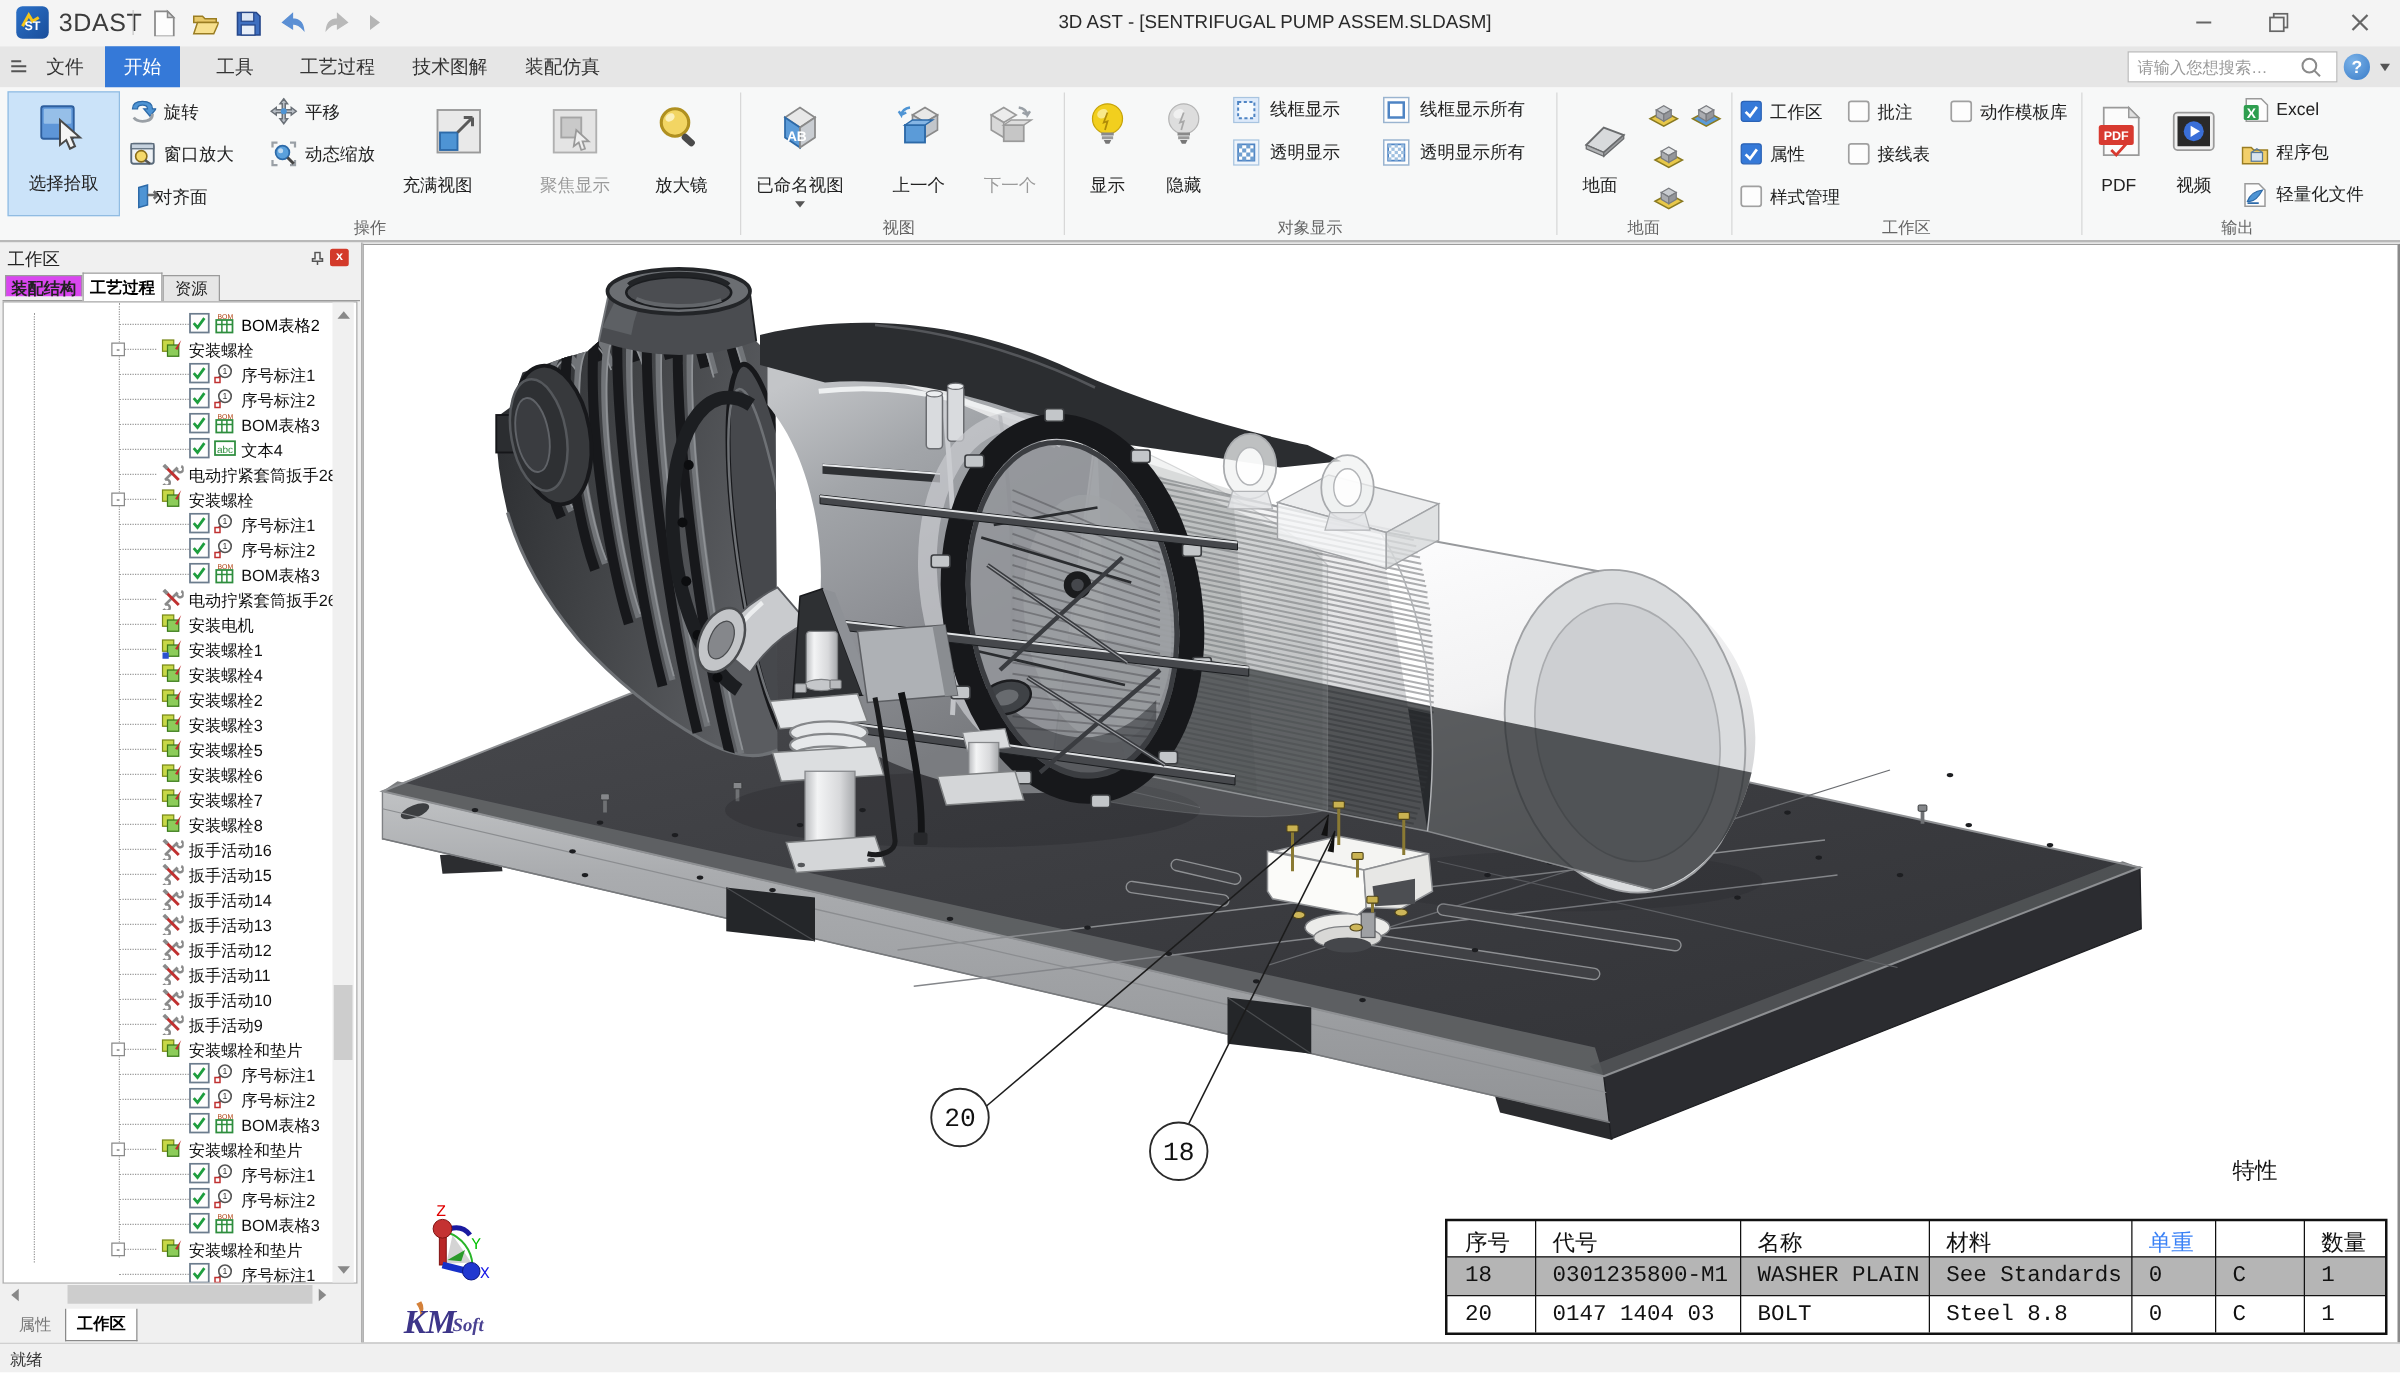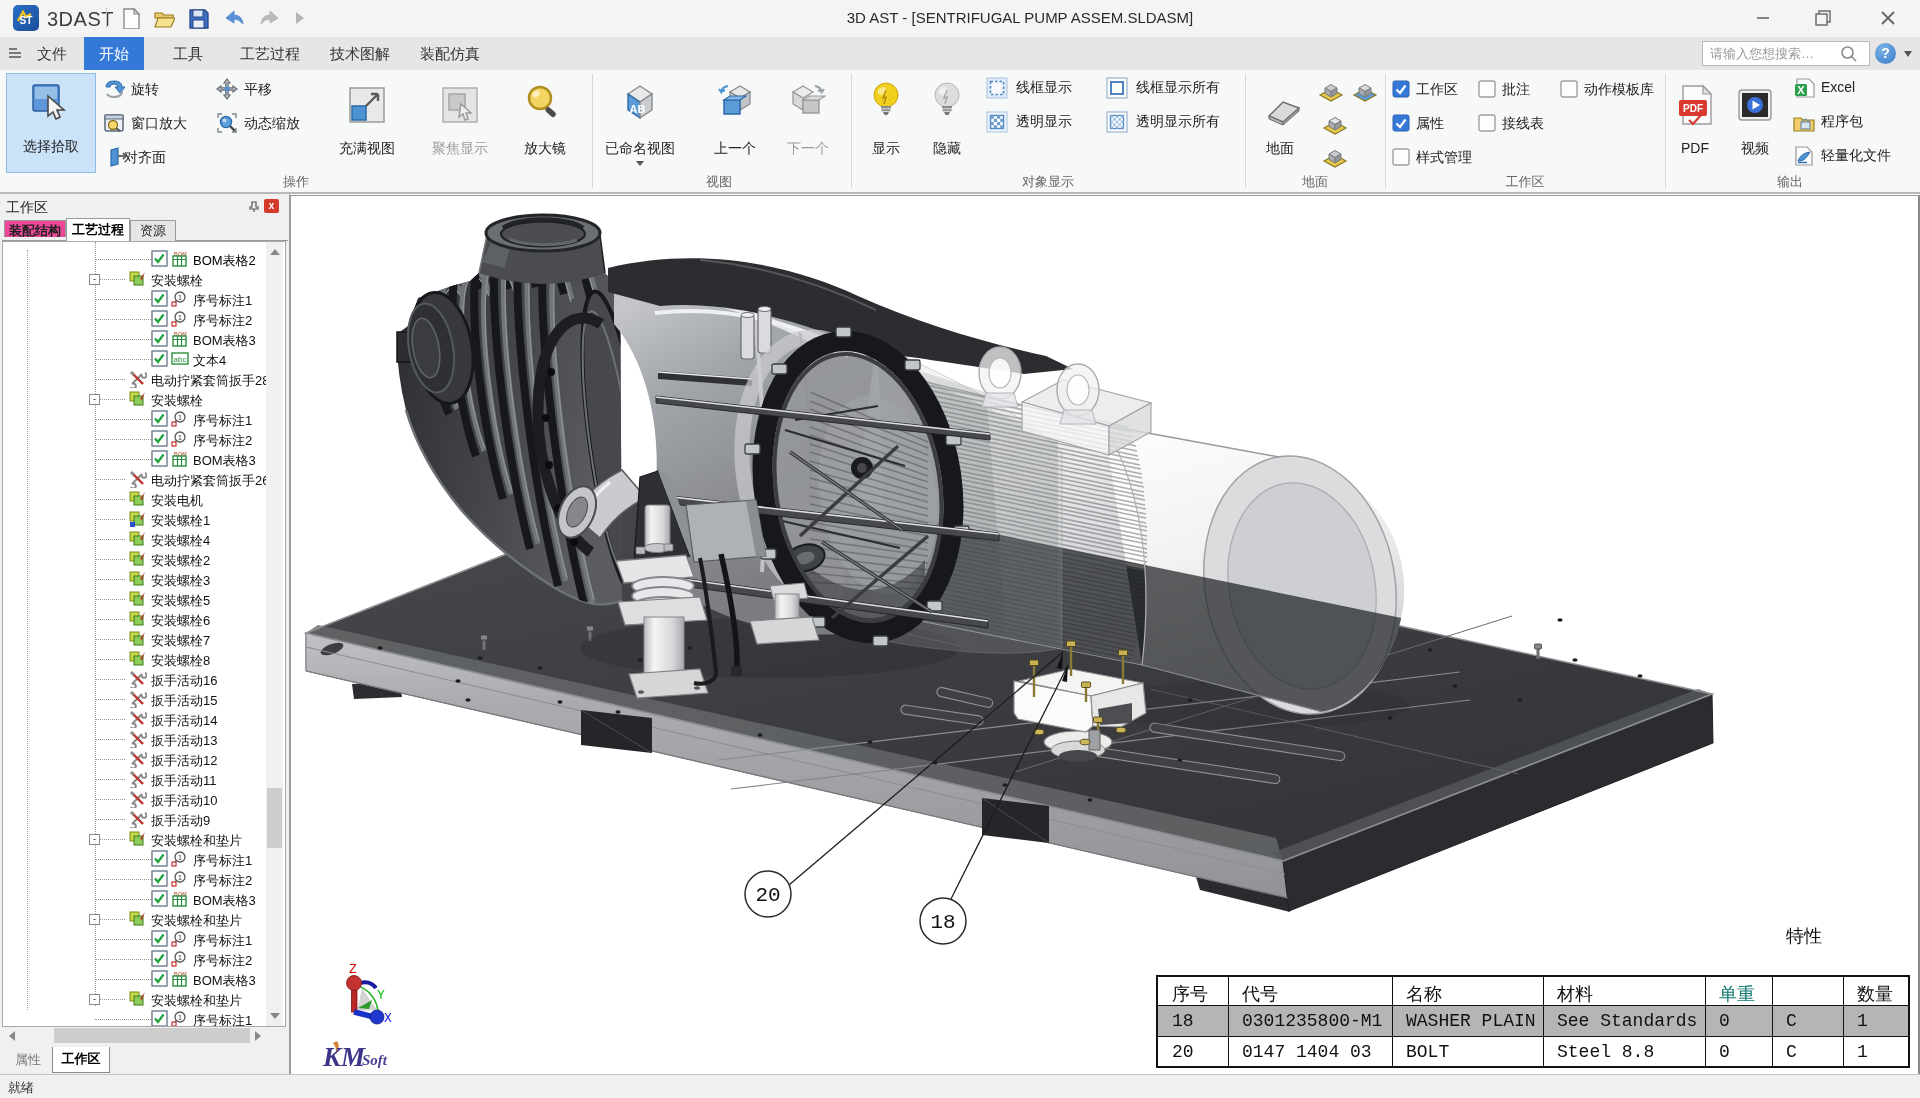--- a/index.html
+++ b/index.html
@@ -328,21 +328,21 @@
 <div class="abs" style="left:1543px;top:976px;width:1px;height:90px;background:#111"></div>
 <div class="abs" style="left:1705px;top:976px;width:1px;height:90px;background:#111"></div>
 <div class="abs" style="left:1772px;top:976px;width:1px;height:90px;background:#111"></div>
 <div class="abs" style="left:1843px;top:976px;width:1px;height:90px;background:#111"></div>
 <div class="abs" style="left:1157px;top:1005px;width:751px;height:1px;background:#111"></div>
 <div class="abs" style="left:1157px;top:1036px;width:751px;height:1px;background:#111"></div>
 <div class="abs" style="left:1172px;top:982px;font-size:18px;color:#111;font-family:'Liberation Mono',monospace">序号</div>
 <div class="abs" style="left:1242px;top:982px;font-size:18px;color:#111;font-family:'Liberation Mono',monospace">代号</div>
 <div class="abs" style="left:1406px;top:982px;font-size:18px;color:#111;font-family:'Liberation Mono',monospace">名称</div>
 <div class="abs" style="left:1557px;top:982px;font-size:18px;color:#111;font-family:'Liberation Mono',monospace">材料</div>
-<div class="abs" style="left:1719px;top:982px;font-size:18px;color:#0f766e;font-family:Liberation Serif, serif">单重</div>
+<div class="abs" style="left:1719px;top:982px;font-size:18px;color:#3b82f6;font-family:Liberation Serif, serif">单重</div>
 <div class="abs" style="left:1786px;top:924px;font-size:18px;color:#111;font-family:'Liberation Mono',monospace">特性</div>
 <div class="abs" style="left:1857px;top:982px;font-size:18px;color:#111;font-family:'Liberation Mono',monospace">数量</div>
 <div class="abs" style="left:1172px;top:1011px;font-size:18px;color:#111;white-space:nowrap;font-family:'Liberation Mono',monospace">18</div>
 <div class="abs" style="left:1242px;top:1011px;font-size:18px;color:#111;white-space:nowrap;font-family:'Liberation Mono',monospace">0301235800-M1</div>
 <div class="abs" style="left:1406px;top:1011px;font-size:18px;color:#111;white-space:nowrap;font-family:'Liberation Mono',monospace">WASHER PLAIN</div>
 <div class="abs" style="left:1557px;top:1011px;font-size:18px;color:#111;white-space:nowrap;font-family:'Liberation Mono',monospace">See Standards</div>
 <div class="abs" style="left:1719px;top:1011px;font-size:18px;color:#111;white-space:nowrap;font-family:'Liberation Mono',monospace">0</div>
 <div class="abs" style="left:1786px;top:1011px;font-size:18px;color:#111;white-space:nowrap;font-family:'Liberation Mono',monospace">C</div>
 <div class="abs" style="left:1857px;top:1011px;font-size:18px;color:#111;white-space:nowrap;font-family:'Liberation Mono',monospace">1</div>
 <div class="abs" style="left:1172px;top:1042px;font-size:18px;color:#111;white-space:nowrap;font-family:'Liberation Mono',monospace">20</div>
@@ -453,21 +453,21 @@
     <circle cx="10" cy="10" r="5.5" fill="#5aa0dc" stroke="#2d6aa8" stroke-width="1.4"></circle>
     <circle cx="8.5" cy="8.5" r="2" fill="#bcd8f0"></circle>
     <line x1="14" y1="14" x2="19" y2="19" stroke="#444" stroke-width="2.4"></line>
   </svg>
 <div class="abs" style="left:244px;top:115px;font-size:14px;color:#222">动态缩放</div>
 <svg width="38" height="38" viewBox="0 0 38 38" style="position:absolute;left:348px;top:86px">
     <rect x="2" y="2" width="34" height="34" fill="#e9e9e9" stroke="#9a9a9a" stroke-width="1.5"></rect>
     <rect x="4" y="20" width="14" height="14" fill="#4e94d4" stroke="#2d6aa8" stroke-width="1.5"></rect>
     <path d="M18 20 L30 8 M30 8 L23 8 M30 8 L30 15" stroke="#5a5a5a" stroke-width="2.4" fill="none"></path>
   </svg>
-<div class="abs" style="left:322px;top:140px;width:90px;text-align:center;font-size:14px;color:#222">充满视图</div>
+<div class="abs" style="left:322px;top:140px;width:90px;font-size:14px;color:#222">充满视图</div>
 <svg width="38" height="38" viewBox="0 0 38 38" style="position:absolute;left:441px;top:86px">
     <rect x="2" y="2" width="34" height="34" fill="#e4e4e4" stroke="#b0b0b0" stroke-width="1.5"></rect>
     <rect x="8" y="8" width="16" height="16" fill="#c9c9c9" stroke="#a5a5a5" stroke-width="1.5"></rect>
     <path d="M20 18 L30 27 L25 27 L27 33 L24 34 L22 28 L18 31 Z" fill="#efefef" stroke="#9a9a9a" stroke-width="1.4"></path>
   </svg>
 <div class="abs" style="left:415px;top:140px;width:90px;text-align:center;font-size:14px;color:#9b9b9b">聚焦显示</div>
 <svg width="40" height="40" viewBox="0 0 40 40" style="position:absolute;left:525px;top:84px">
     <circle cx="15" cy="14" r="11" fill="#f2d563" stroke="#b09020" stroke-width="2.5"></circle>
     <ellipse cx="11" cy="10" rx="4" ry="3" fill="#fbf0bc" transform="rotate(-35 11 10)"></ellipse>
     <rect x="23" y="22" width="12" height="5.5" rx="2.5" transform="rotate(42 23 22)" fill="#4a4a4a"></rect>
@@ -656,21 +656,21 @@
 <div class="abs" style="left:1730px;top:173px;width:120px;text-align:center;font-size:13px;color:#666">输出</div>
 <div class="abs" style="left:0;top:1074px;width:1920px;height:24px;background:#f0f0f0;border-top:1px solid #c5c5c5"></div>
 <div class="abs" style="left:8px;top:1079px;font-size:13px;color:#333">就绪</div>
 <div class="abs" style="left:0;top:194px;width:290px;height:880px;background:#f0f0f0;border-right:1px solid #9b9b9b"></div>
 <div class="abs" style="left:6px;top:199px;font-size:14px;color:#222">工作区</div>
 <svg width="12" height="12" viewBox="0 0 12 12" style="position:absolute;left:248px;top:201px">
     <path d="M4 1 h4 v5 h2 v2 h-8 v-2 h2 Z M6 8 v3" stroke="#555" stroke-width="1.2" fill="none"></path>
   </svg>
 <div class="abs" style="left:264px;top:199px;width:15px;height:14px;background:#d33a2a;border-radius:2px;color:#fff;font-size:10px;text-align:center;line-height:14px;font-weight:bold">x</div>
 <div class="abs" style="left:2px;top:219px;width:286px;height:22px;border-bottom:1px solid #9b9b9b"></div>
-<div class="abs" style="left:4px;top:220px;width:62px;height:17px;background:#ec4899;border:1px solid #9b9b9b;border-bottom:none;font-size:13px;font-weight:bold;text-align:center;line-height:20px;color:#222">装配结构</div>
+<div class="abs" style="left:4px;top:220px;width:62px;height:17px;background:#d946ef;border:1px solid #9b9b9b;border-bottom:none;font-size:13px;font-weight:bold;text-align:center;line-height:20px;color:#222">装配结构</div>
 <div class="abs" style="left:66px;top:218px;width:64px;height:23px;background:#fff;border:1px solid #9b9b9b;border-bottom:none;font-size:13px;font-weight:bold;text-align:center;line-height:22px;color:#000">工艺过程</div>
 <div class="abs" style="left:130px;top:220px;width:46px;height:21px;background:#e6e6e6;border:1px solid #9b9b9b;border-bottom:none;font-size:13px;text-align:center;line-height:20px;color:#222">资源</div>
 <div class="abs" style="left:2px;top:241px;width:284px;height:786px;background:#fff;border:1px solid #a8a8a8;overflow:hidden">
 <div class="abs" style="left:24px;top:8px;width:1px;height:760px;border-left:1px dotted #9a9a9a"></div>
 <div class="abs" style="left:92px;top:0px;width:1px;height:764px;border-left:1px dotted #9a9a9a"></div>
 <div class="abs" style="left:92px;top:17px;width:56px;height:1px;border-top:1px dotted #9a9a9a"></div>
 <svg width="18" height="18" viewBox="0 0 18 18" style="position:absolute;left:148px;top:8px">
       <rect x="1" y="1" width="15" height="15" fill="#fdfdfd" stroke="#6b7c8d" stroke-width="1.4"></rect>
       <path d="M4 8.5 L7 12 L12.5 4.5" stroke="#1e9e3e" stroke-width="2.2" fill="none"></path>
     </svg>

